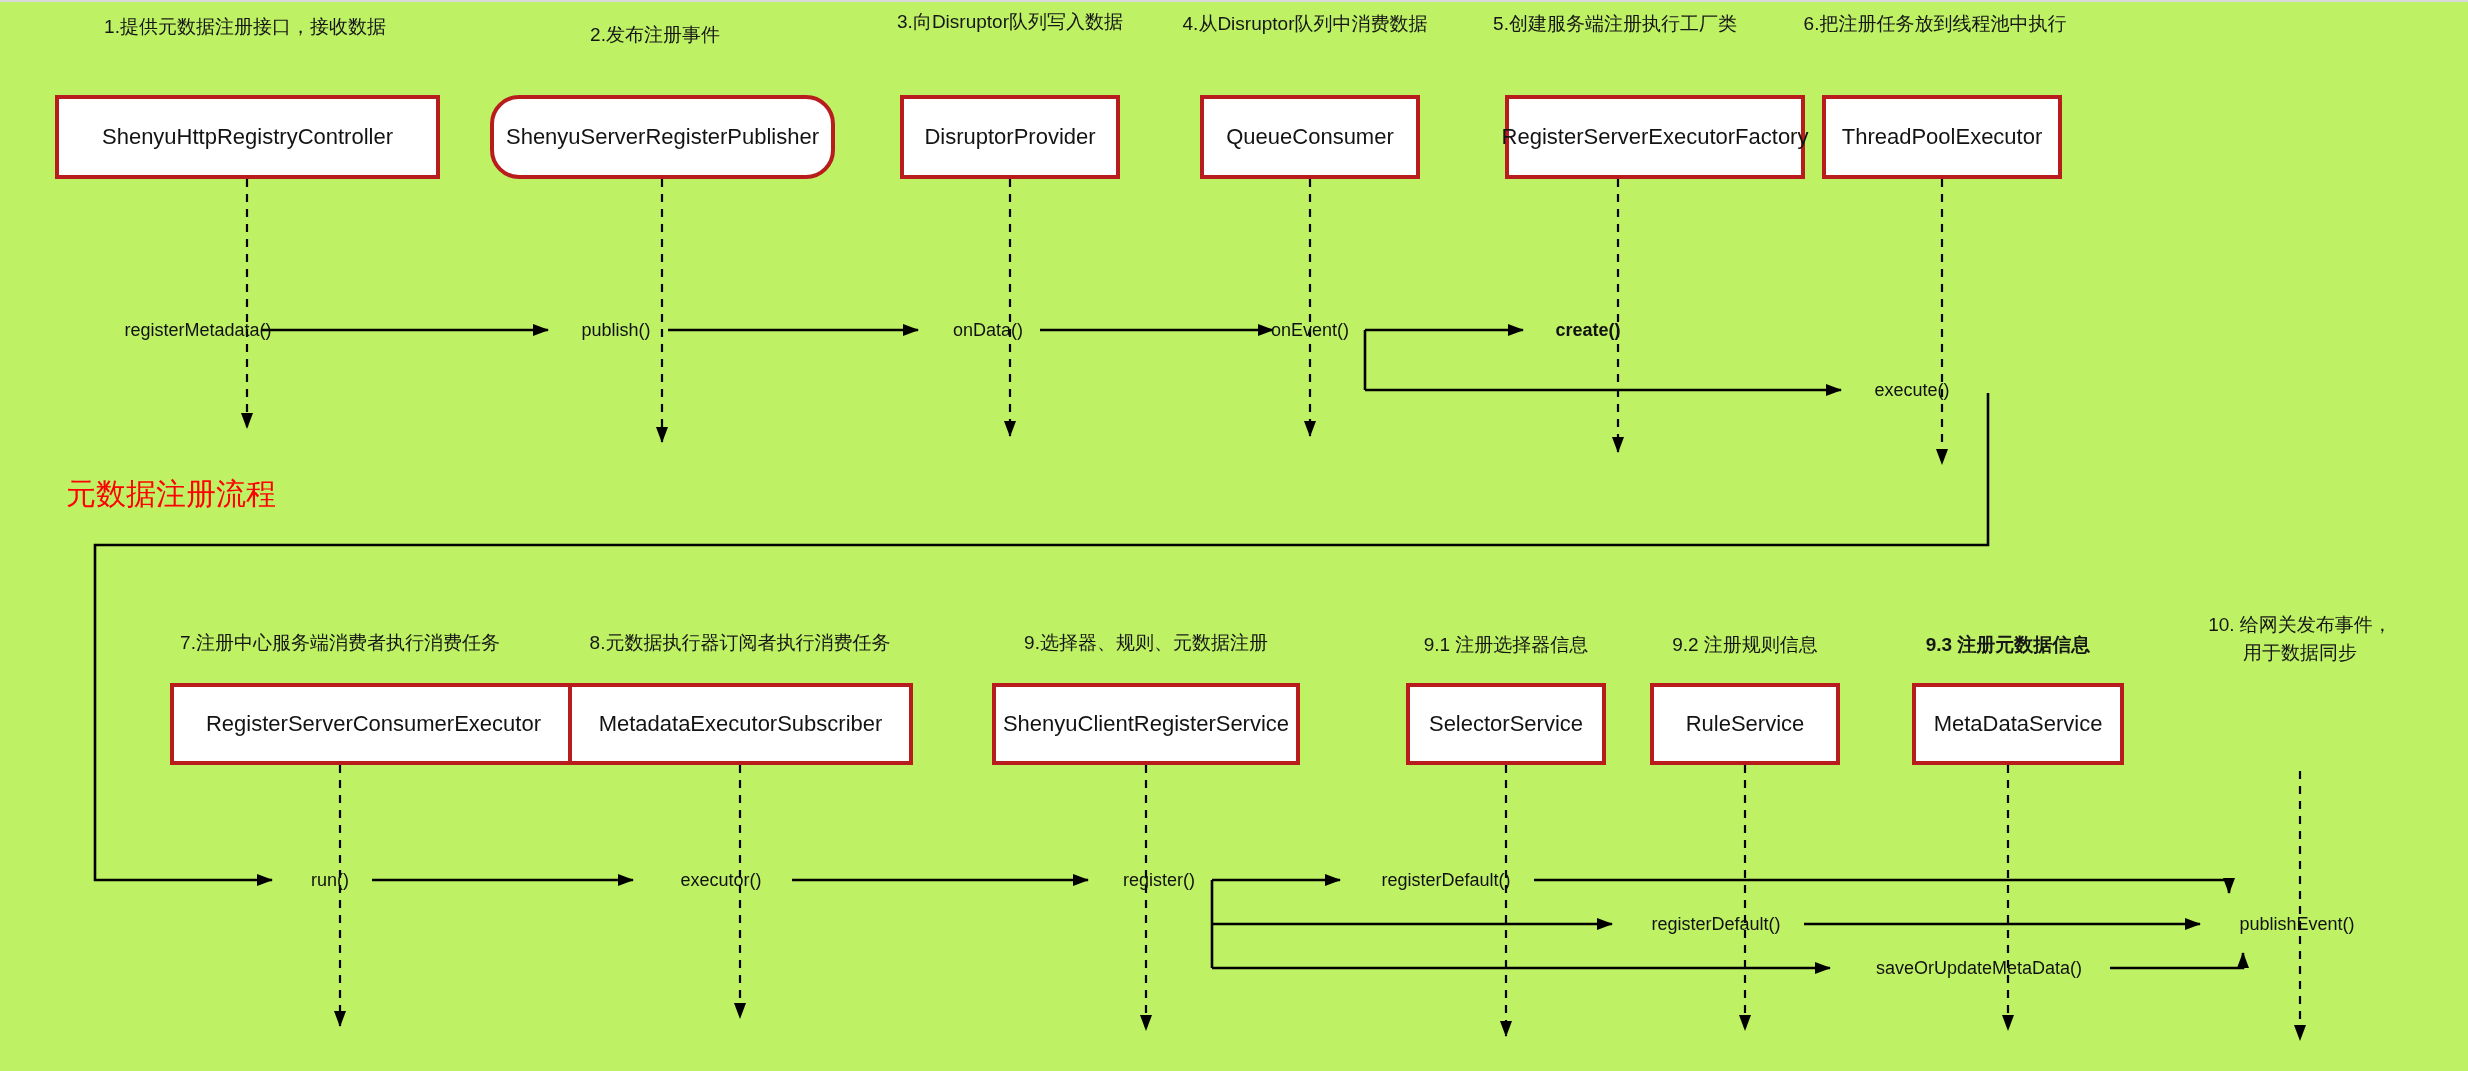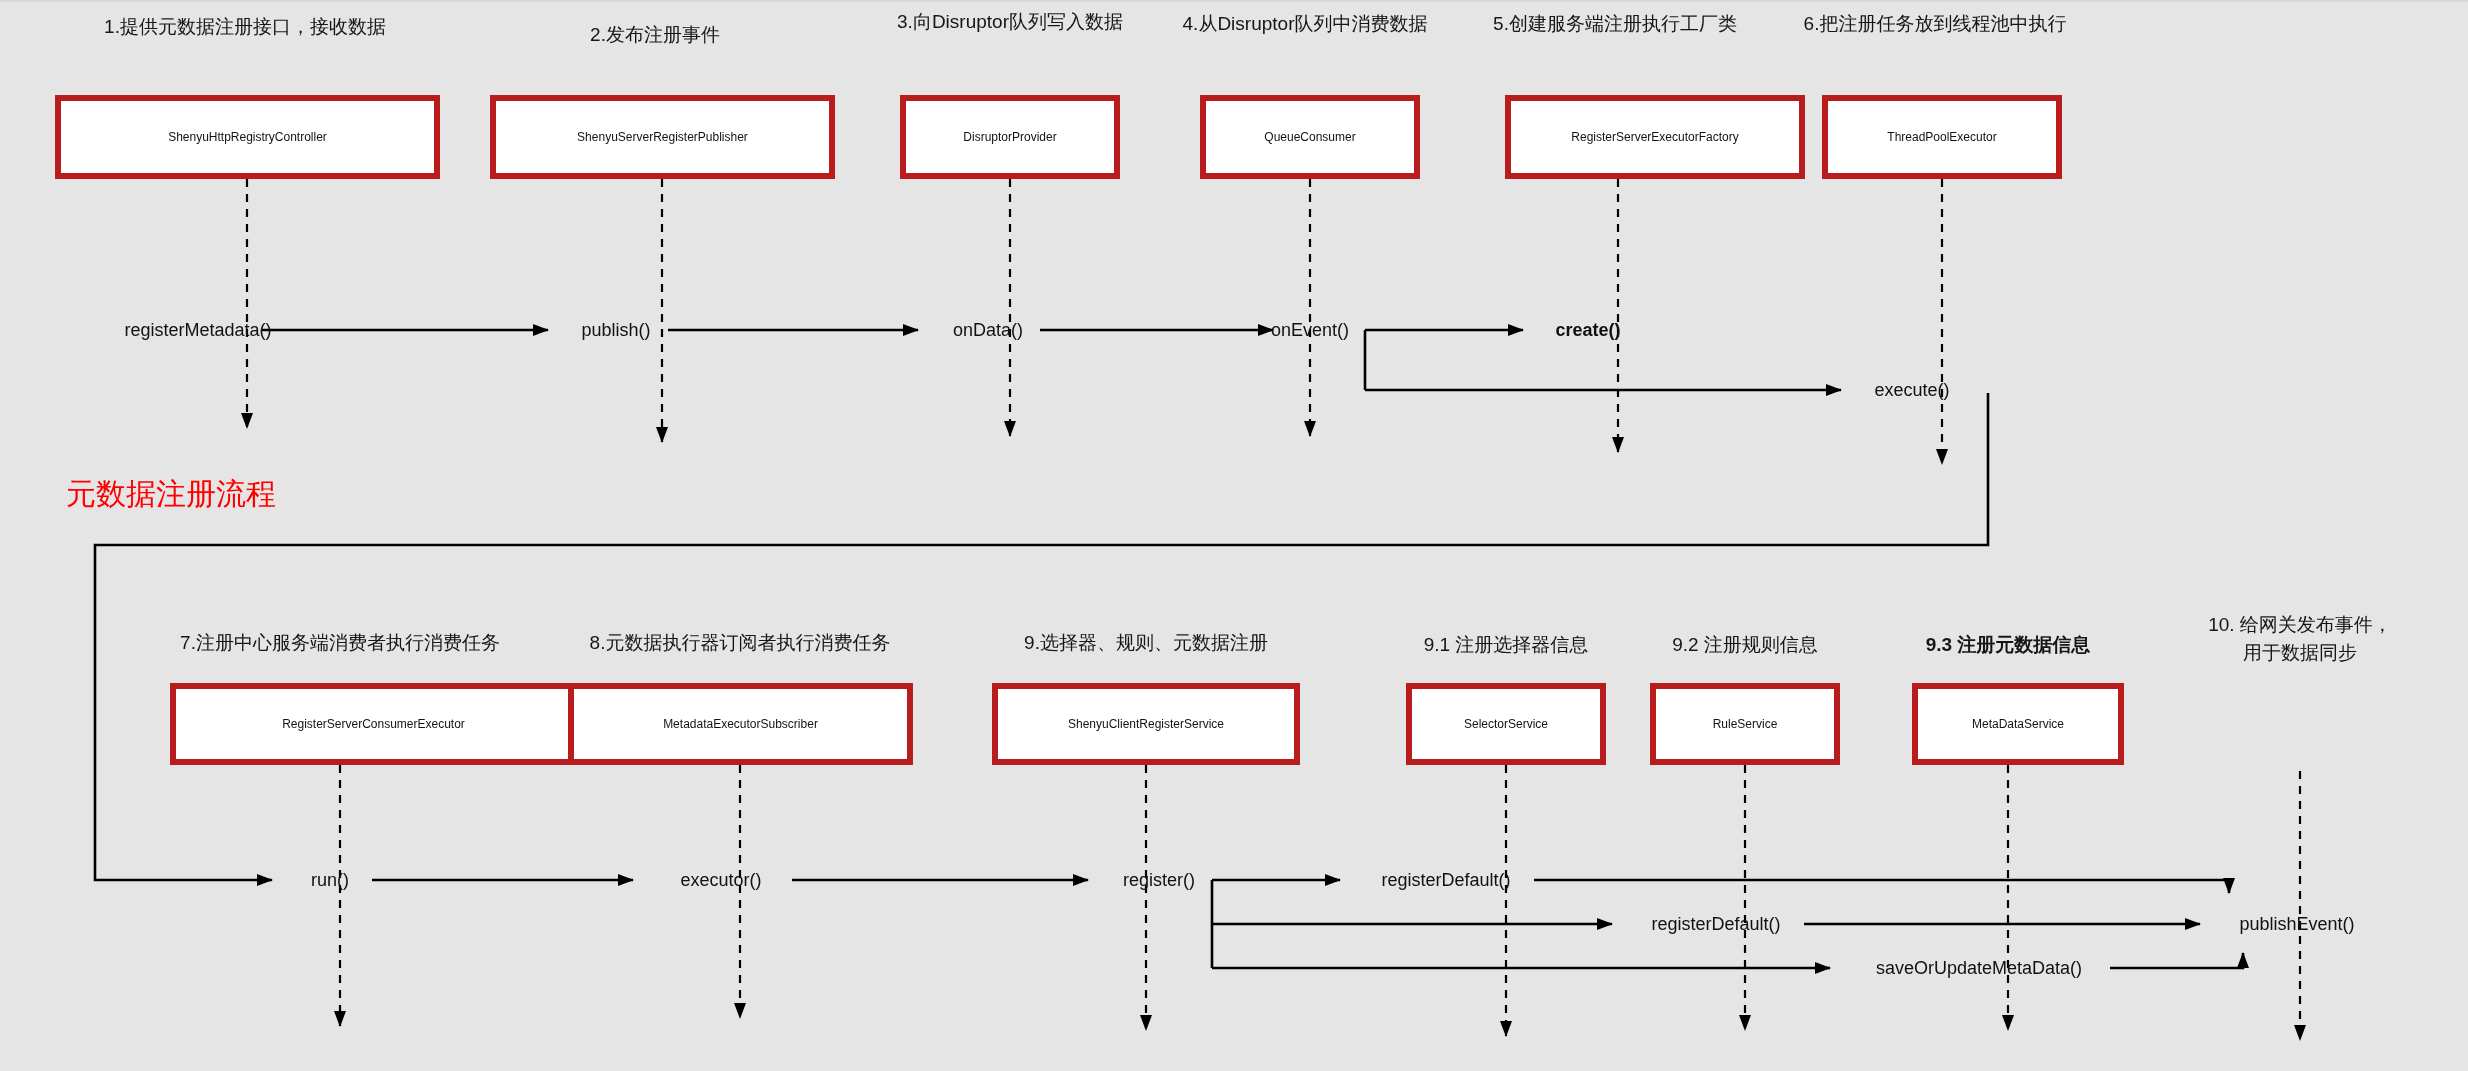--- a/index.html
+++ b/index.html
@@ -1,32 +1,32 @@
 <!DOCTYPE html>
 <html><head>
 <meta charset="utf-8">
 <style>
   html,body { margin:0; padding:0; background:#ffffff; }
   .canvas {
     position:relative;
     width:2468px; height:1071px;
-    background:#e5e5e5;
+    background:#bef264;
     font-family:"Liberation Sans", sans-serif;
     overflow:hidden;
   }
   .canvas svg.lines { position:absolute; left:0; top:0; }
   .ann {
     position:absolute; transform:translateX(-50%);
     font-size:19px; color:#161616; white-space:nowrap;
   }
   .pbox {
     position:absolute; box-sizing:border-box;
-    border:6px solid #b91c1c; background:#ffffff;
+    border:4px solid #b91c1c; background:#ffffff;
     display:flex; align-items:center; justify-content:center;
-    font-size:12px; color:#131313; white-space:nowrap;
+    font-size:22px; color:#131313; white-space:nowrap;
   }
   .msg {
     position:absolute; transform:translate(-50%,-50%);
     font-size:18px; color:#111111; white-space:nowrap;
   }
   .flow-title {
     position:absolute; left:66px; top:474px;
     font-size:30px; color:#FF0000; white-space:nowrap;
   }
 </style>
@@ -91,21 +91,21 @@
   </svg>
 
   <div class="ann" style="left:245px;  top:14px;">1.提供元数据注册接口，接收数据</div>
   <div class="ann" style="left:655px;  top:22px;">2.发布注册事件</div>
   <div class="ann" style="left:1010px; top:9px;">3.向Disruptor队列写入数据</div>
   <div class="ann" style="left:1305px; top:11px;">4.从Disruptor队列中消费数据</div>
   <div class="ann" style="left:1615px; top:11px;">5.创建服务端注册执行工厂类</div>
   <div class="ann" style="left:1935px; top:11px;">6.把注册任务放到线程池中执行</div>
 
   <div class="pbox" style="left:55px;   top:95px; width:385px; height:84px;">ShenyuHttpRegistryController</div>
-  <div class="pbox" style="left:490px;  top:95px; width:345px; height:84px;">ShenyuServerRegisterPublisher</div>
+  <div class="pbox" style="left:490px;  top:95px; width:345px; height:84px;border-radius:29px;">ShenyuServerRegisterPublisher</div>
   <div class="pbox" style="left:900px;  top:95px; width:220px; height:84px;">DisruptorProvider</div>
   <div class="pbox" style="left:1200px; top:95px; width:220px; height:84px;">QueueConsumer</div>
   <div class="pbox" style="left:1468px; top:95px; width:300px; height:84px;margin-left:37px;">RegisterServerExecutorFactory</div>
   <div class="pbox" style="left:1822px; top:95px; width:240px; height:84px;">ThreadPoolExecutor</div>
 
   <div class="msg" style="left:198px;  top:330px;">registerMetadata()</div>
   <div class="msg" style="left:616px;  top:330px;">publish()</div>
   <div class="msg" style="left:988px;  top:330px;">onData()</div>
   <div class="msg" style="left:1310px; top:330px;">onEvent()</div>
   <div class="msg" style="left:1588px; top:330px;font-weight:bold;">create()</div>

